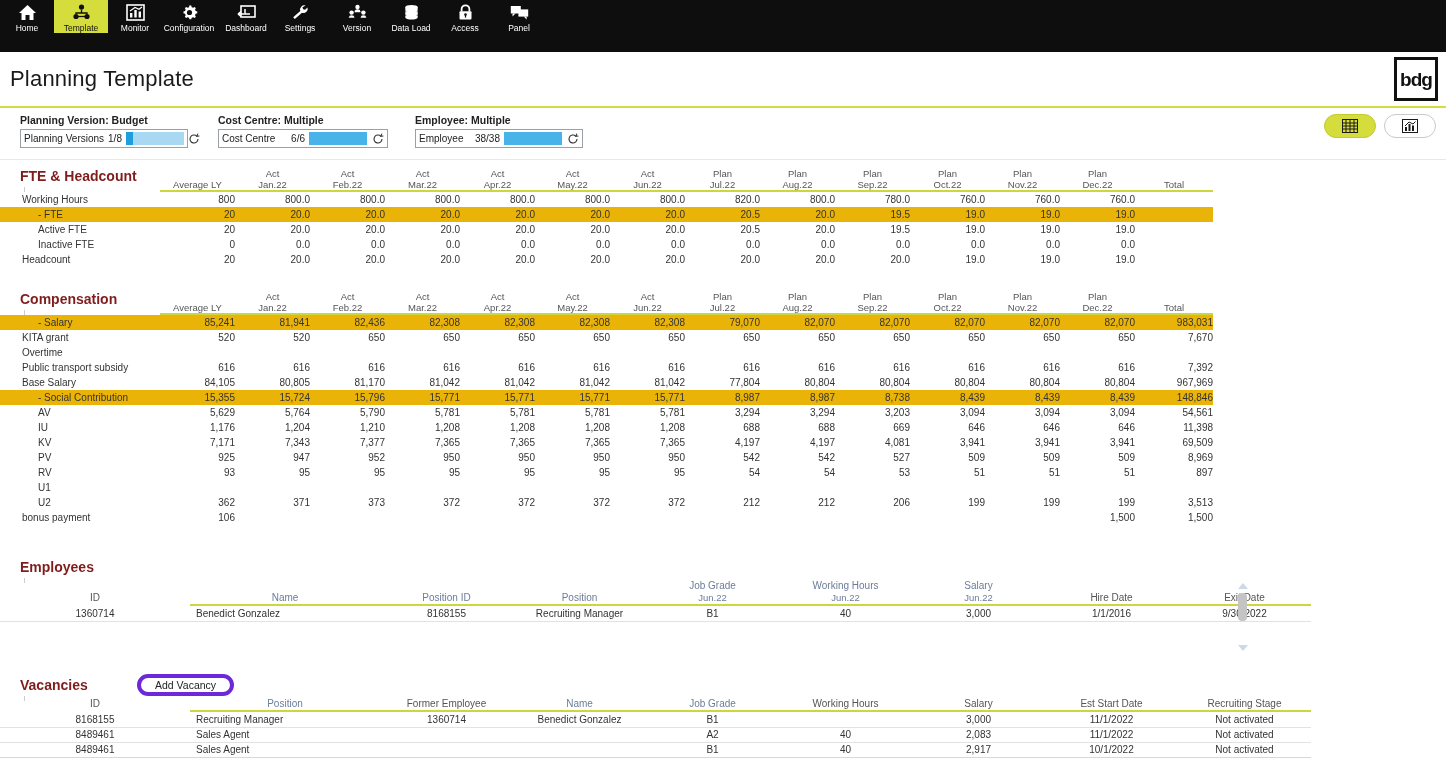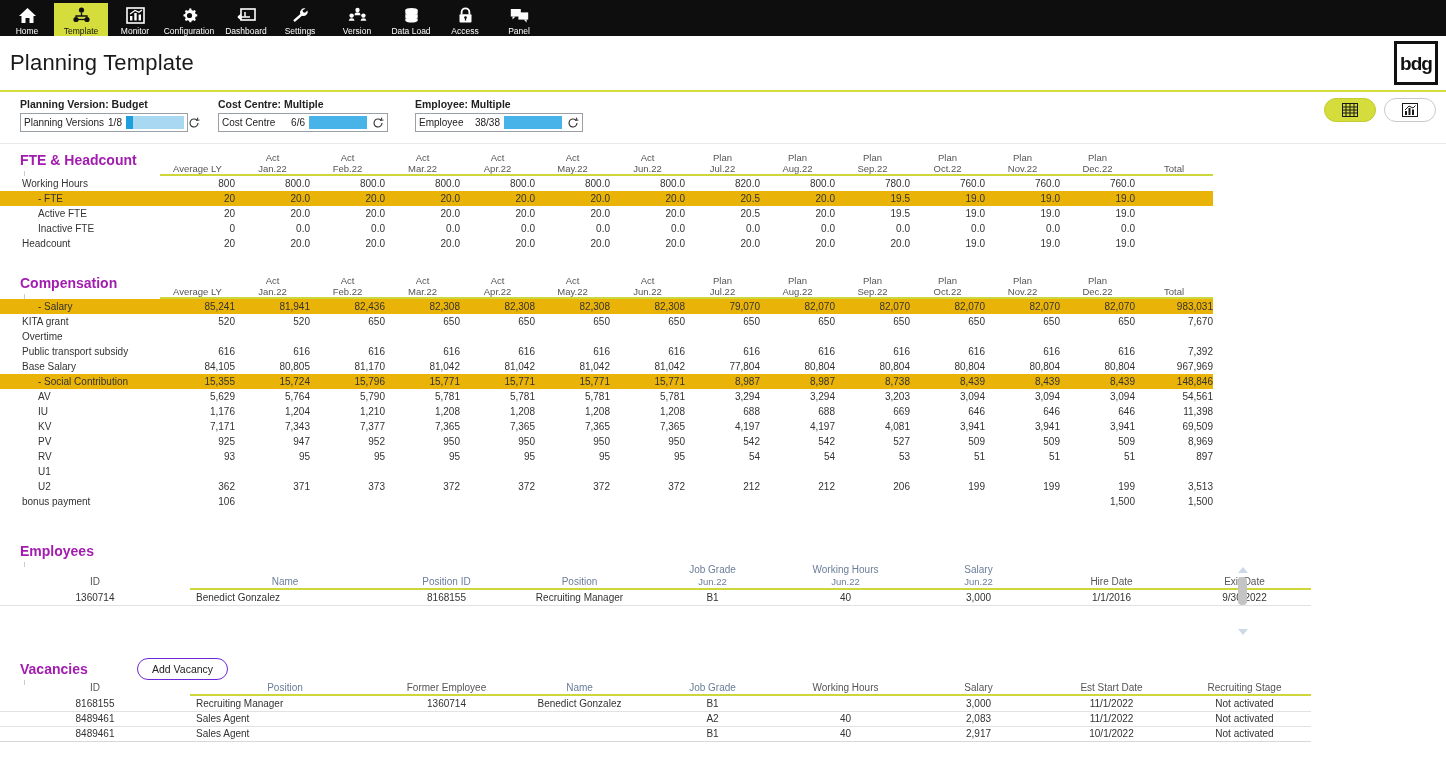--- a/index.html
+++ b/index.html
@@ -8,21 +8,21 @@
     width:1446px; height:781px;
     background:#ffffff;
     font-family:"Liberation Sans", sans-serif;
     font-size:11px;
     color:#333333;
     overflow:hidden;
   }
 
   
   .navbar {
-    height:36px; background:#0e0e0e; display:flex; align-items:flex-end;
+    height:52px; background:#0e0e0e; display:flex; align-items:flex-start;
     position:relative;
   }
   .nav-group { display:flex; align-items:stretch; }
   .nav-sep { width:3px; background:#ffffff; }
   .nav-item {
     width:54px; display:flex; flex-direction:column; align-items:center;
     justify-content:flex-start; padding-top:3px; color:#ffffff;
     cursor:pointer; position:relative;
   }
   .nav-item.active { background:#d4dd3b; color:#111111; }
@@ -65,21 +65,21 @@
   .vt-btn {
     width:52px; height:24px; border-radius:12px; border:1px solid #c9c9c9;
     display:flex; align-items:center; justify-content:center; background:#fff; cursor:pointer;
   }
   .vt-btn.active { background:#d4dd3b; border-color:#c2cb30; }
 
   
   .content { position:relative; height:calc(781px - 36px - 56px - 52px); background:#fff; }
 
   .section { position:absolute; left:0; width:1446px; }
-  .sec-title { font-size:14px; color:#a21caf; font-weight:bold; position:absolute; left:20px; top:0; white-space:nowrap; }
+  .sec-title { font-size:14px; color:#7f1d1d; font-weight:bold; position:absolute; left:20px; top:0; white-space:nowrap; }
   .sec-tick { position:absolute; left:24px; top:19px; width:1px; height:5px; background:#ccc; }
 
   table.grid { border-collapse:collapse; table-layout:fixed; }
   table.grid td, table.grid th { padding:0; font-weight:normal; }
 
   .hdr-row th {
     font-size:9.5px; color:#555; text-align:center; vertical-align:bottom;
     line-height:11px; padding-bottom:3px;
   }
   .hdr-row th.lbl { text-align:left; }
@@ -106,21 +106,21 @@
   .erow.last td { border-bottom:1px solid #d8d8d8; }
 
   .scroller { position:absolute; width:13px; display:flex; flex-direction:column; align-items:center; }
   .sc-arrow { width:0;height:0;border-left:5px solid transparent;border-right:5px solid transparent; }
   .sc-up { border-bottom:6px solid #cdd9e8; }
   .sc-down { border-top:6px solid #cdd9e8; }
   .sc-track { flex:1; width:9px; display:flex; align-items:flex-start; justify-content:center; }
   .sc-thumb { width:9px; height:28px; background:#c4c4c4; border-radius:4px; margin-top:4px; }
 
   .addbtn {
-    position:absolute; height:22px; padding:0 14px; border:1px solid #6d28d9; border-radius:11px;
+    position:absolute; height:22px; padding:0 14px; border:4px solid #6d28d9; border-radius:11px;
     background:#fff; font-size:10.5px; color:#222; display:flex; align-items:center;
     justify-content:center; cursor:pointer; white-space:nowrap;
   }
 </style>
 </head>
 <body>
 
 <div class="navbar">
   <div class="nav-group" id="navg0">
       <div class="nav-item">

